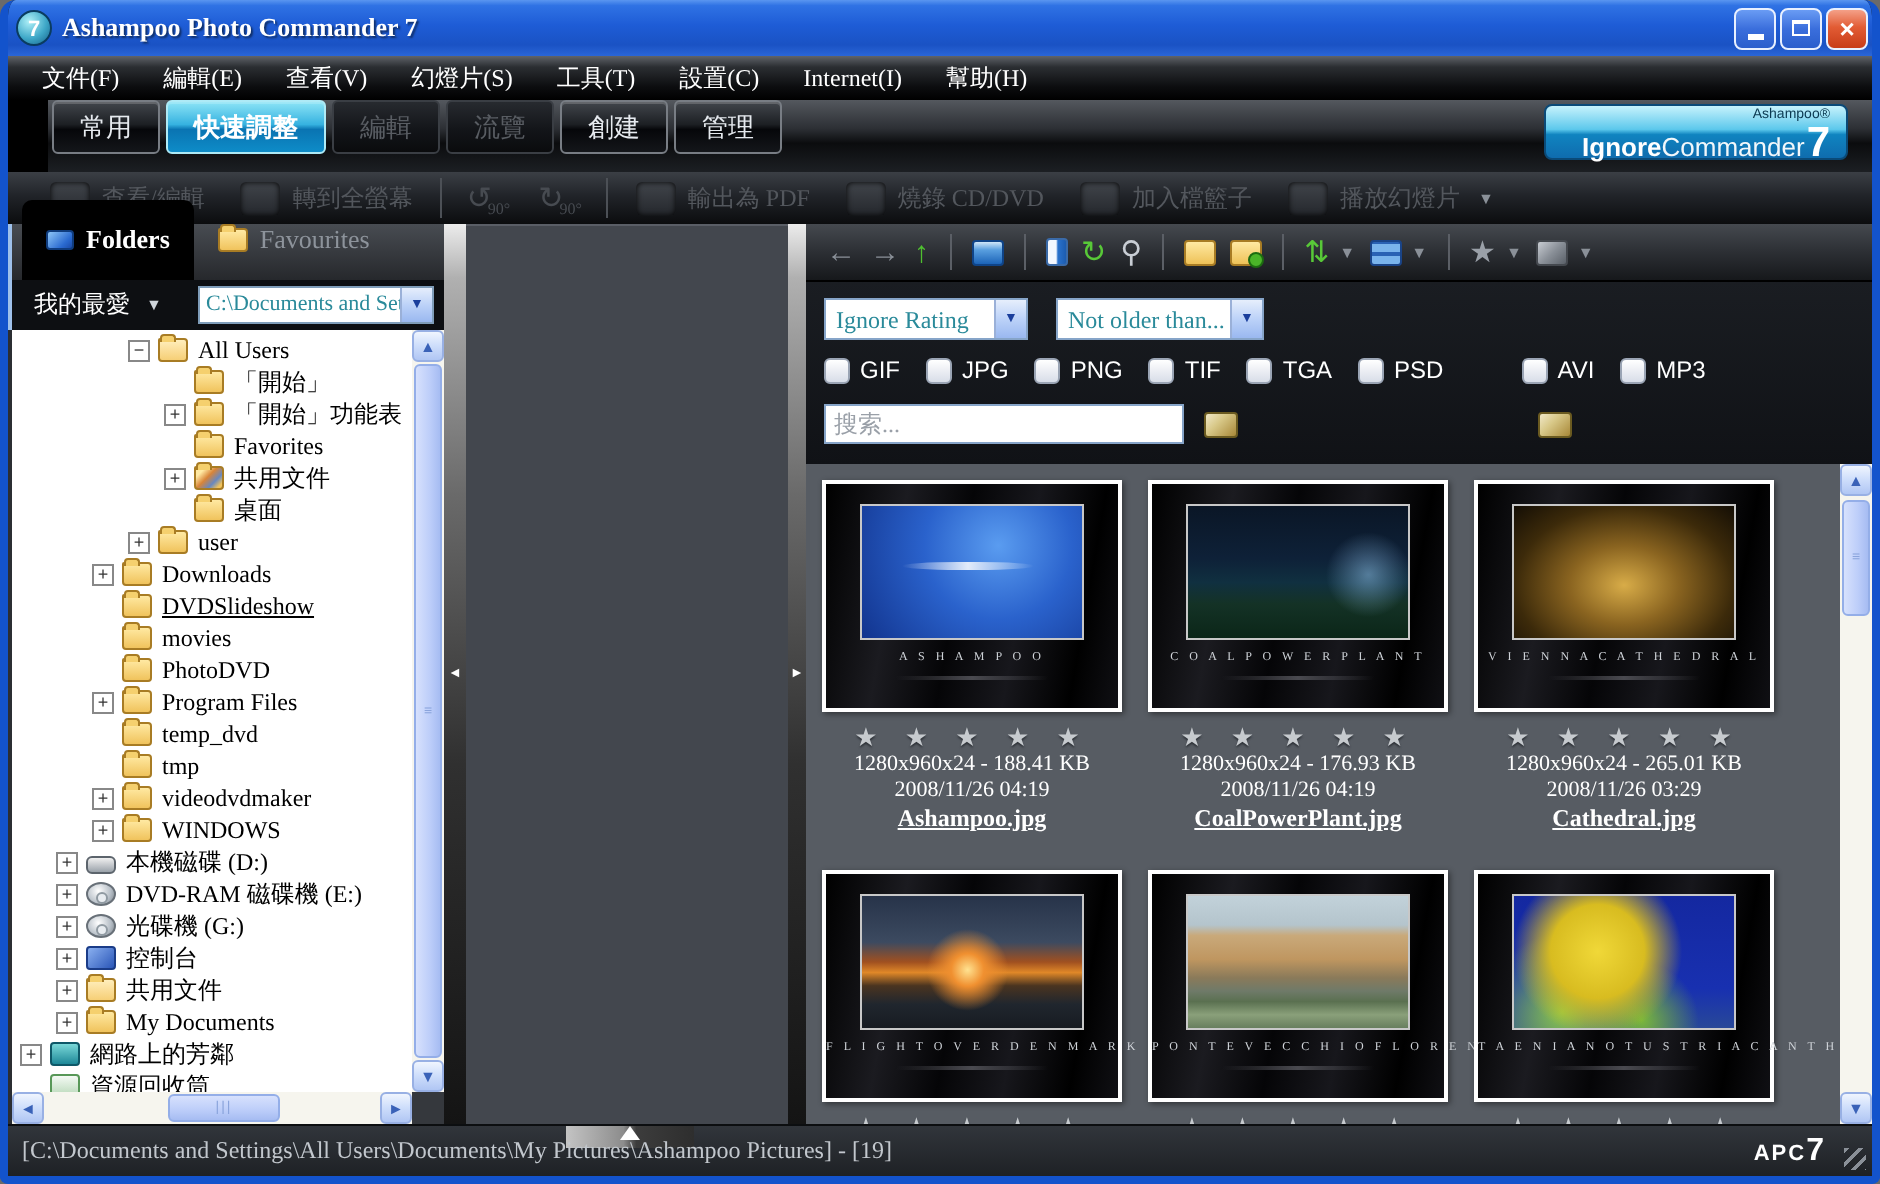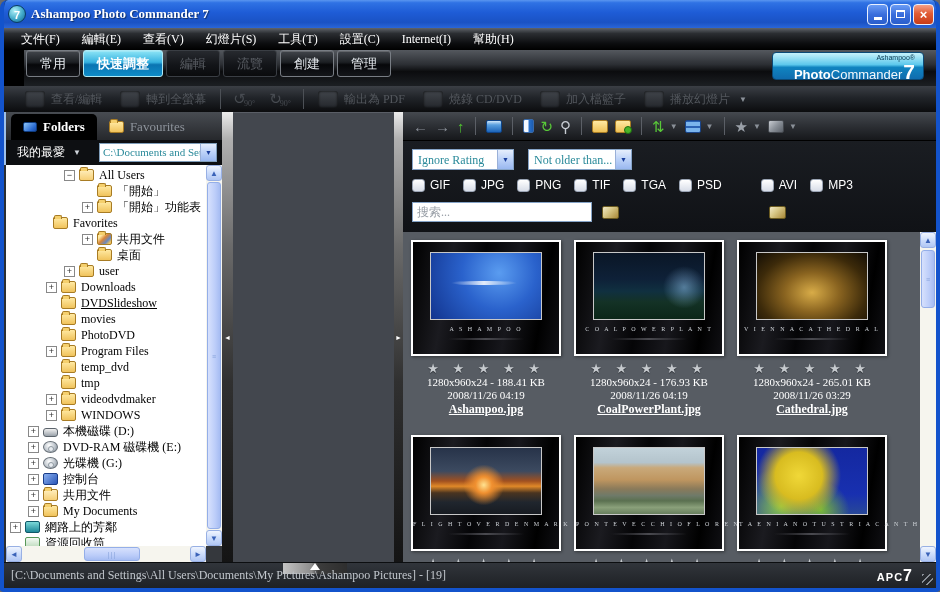--- a/index.html
+++ b/index.html
@@ -58,21 +58,21 @@
   .rot .deg{font-size:8px;margin-left:-2px;}
   .abar-sep{width:1px;height:20px;background:#4c5056;margin:0 5px;}
   .caret{font-size:8px;color:#8a9098;margin-left:3px;}
 
   
   .main{position:absolute;left:0;right:0;top:112px;height:450px;}
 
   
   .leftpanel{position:absolute;left:0;top:0;bottom:0;width:218px;background:#2b2e33;}
   .ltabs{position:absolute;left:0;right:0;top:0;height:28px;background:linear-gradient(180deg,#484c52,#26282c);display:flex;align-items:flex-end;padding-left:5px;border-left:2px solid #9ec0ea;}
-  .ltab{height:26px;display:flex;align-items:center;gap:6px;padding:0 12px;font:bold 13px "Liberation Serif",serif;border-radius:5px 5px 0 0;}
+  .ltab{height:40px;display:flex;align-items:center;gap:6px;padding:0 12px;font:bold 13px "Liberation Serif",serif;border-radius:5px 5px 0 0;}
   .ltab.on{background:#000;color:#fff;}
   .ltab.off{color:#8d939b;font-weight:normal;}
   .mon{width:14px;height:10px;border:1px solid #0f3c7e;border-radius:2px;background:linear-gradient(135deg,#8ec6f8 0%,#2a6ad0 70%,#1a4aa8 100%);}
   .lcontrols{position:absolute;left:0;right:0;top:28px;height:25px;background:#0d0f12;display:flex;align-items:center;padding:0 5px;border-left:2px solid #9ec0ea;}
   .favbtn{color:#fff;font:12px "Liberation Serif",serif;display:flex;align-items:center;gap:5px;padding:0 6px;}
   .favbtn .caret{color:#cfd5db;}
   .pathcombo{margin-left:auto;width:118px;height:19px;background:#fff;border:1px solid #7f9db9;display:flex;align-items:stretch;}
   .pathtext{flex:1;color:#2a8a9a;font:11px "Liberation Serif",serif;padding:2px 0 0 3px;white-space:nowrap;overflow:hidden;}
   .cbtn{width:16px;background:linear-gradient(180deg,#e6eefc 0%,#bcd2f8 50%,#9ab8f0 100%);border-left:1px solid #9ab0d8;
     color:#1a3e9c;font-size:7px;display:flex;align-items:center;justify-content:center;}
@@ -241,21 +241,21 @@
           <span class="tab normal">
             <span>創建</span>
           </span>
           <span class="tab normal">
             <span>管理</span>
           </span>
         </span>
     <div class="logo">
       <span class="brand">Ashampoo®</span>
       <span class="row">
-        <span class="p1">Photo</span>
+        <span class="p1">Ignore</span>
             <span class="p2">Commander</span>
             <span class="num">7</span>
       </span>
     </div>
   </div>
 
   <div class="actionbar">
     <span class="act">
           <span class="ai"></span>
           <span>查看/編輯</span>
@@ -324,21 +324,21 @@
             <span class="tico ic-folder"></span>
             <span>「開始」</span>
           </div>
 
           <div class="trow" style="padding-left: 76px;">
             <span class="ebox">+</span>
             <span class="tico ic-folder"></span>
             <span>「開始」功能表</span>
           </div>
 
-          <div class="trow" style=" margin-left: 32px;">
+          <div class="trow" style="padding-left: 76px;">
             <span class="ebox" style="visibility: hidden;"></span>
             <span class="tico ic-folder"></span>
             <span>Favorites</span>
           </div>
 
           <div class="trow" style="padding-left: 76px;">
             <span class="ebox">+</span>
             <span class="tico ic-folder-pictures"></span>
             <span>共用文件</span>
           </div>

